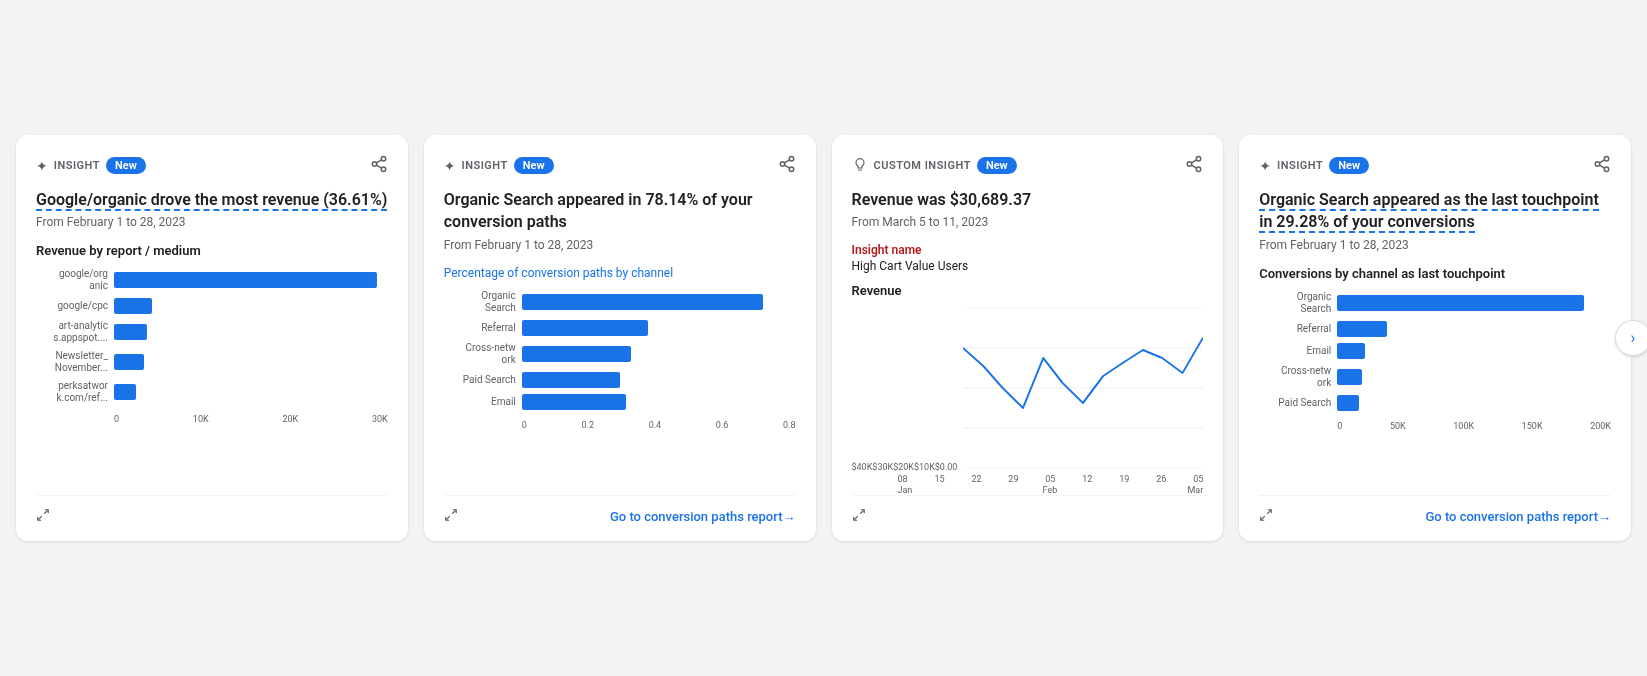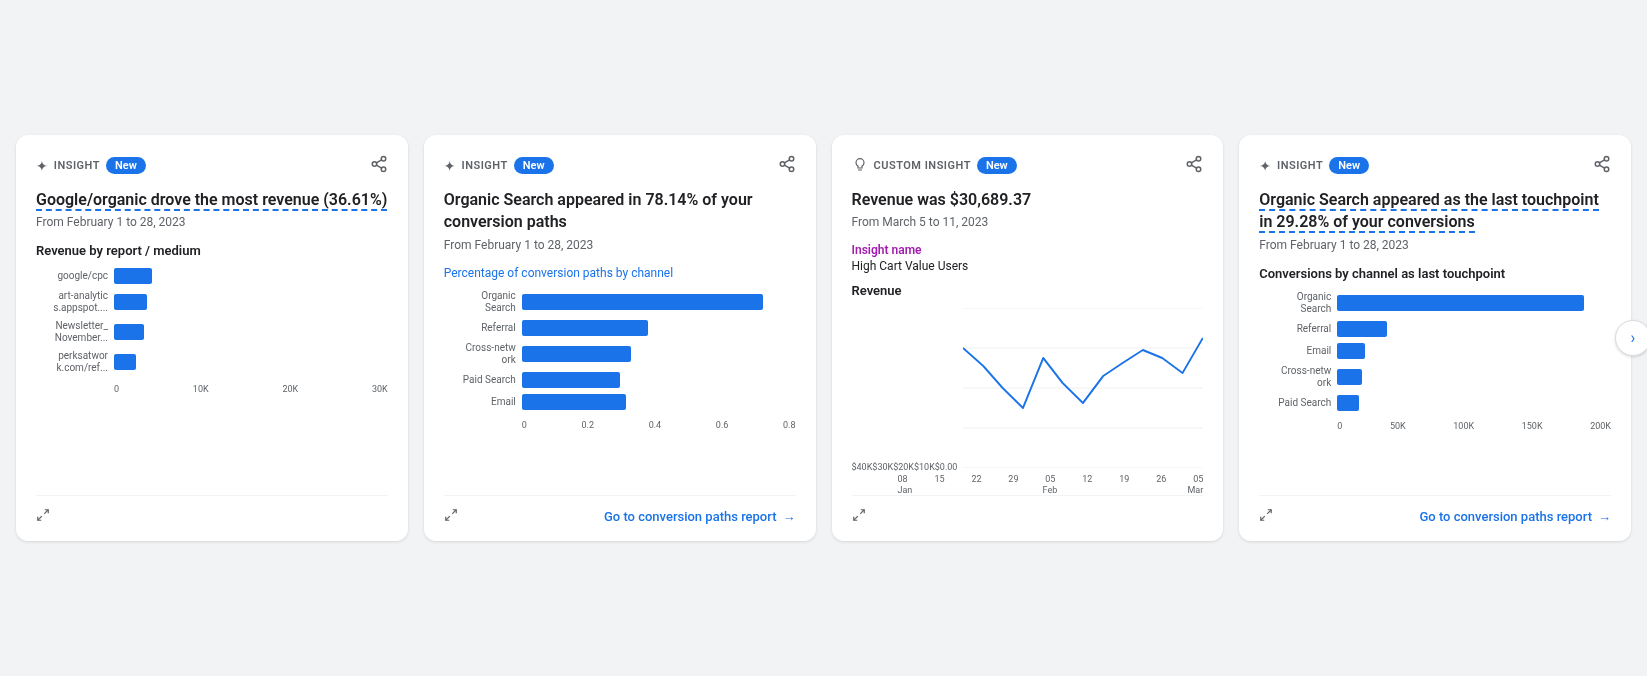--- a/index.html
+++ b/index.html
@@ -165,40 +165,39 @@
       padding-top: 12px;
       border-top: 1px solid #f1f3f4;
     }
     .expand-icon {
       color: #5f6368;
       font-size: 14px;
     }
     .footer-link {
       display: flex;
       align-items: center;
-      gap: 6px;
       color: #1a73e8;
       font-size: 13px;
       font-weight: 500;
       cursor: pointer;
       text-decoration: none;
     }
     .insight-type-icon {
       font-size: 14px;
       color: #5f6368;
     }
     .sparkle-icon { color: #5f6368; font-size: 14px; }
     
     .insight-name-section {
       margin-bottom: 10px;
     }
     .insight-name-label {
       font-size: 12px;
       font-weight: 600;
-      color: #a21caf;
+      color: #b91c1c;
       margin-bottom: 2px;
     }
     .insight-name-value {
       font-size: 12px;
       color: #202124;
     }
     
     .next-arrow {
       position: absolute;
       right: -20px;
@@ -246,20 +245,26 @@
           </svg>
       </span>
     </div>
     <div class="card-title">
       <span class="dashed-underline">Google/organic drove the most revenue (36.61%)</span>
     </div>
     <div class="card-subtitle">From February 1 to 28, 2023</div>
     <div class="chart-section-title">Revenue by report / medium</div>
     <div class="bar-chart">
       <div class="bar-row">
+        <div class="bar-label">google/org<br>anic</div>
+        <div class="bar-track">
+          <div class="bar-fill" style="width:96%"></div>
+        </div>
+      </div>
+      <div class="bar-row">
         <div class="bar-label">google/cpc</div>
         <div class="bar-track">
           <div class="bar-fill" style="width:14%"></div>
         </div>
       </div>
       <div class="bar-row">
         <div class="bar-label">art-analytic<br>s.appspot....</div>
         <div class="bar-track">
           <div class="bar-fill" style="width:12%"></div>
         </div>

